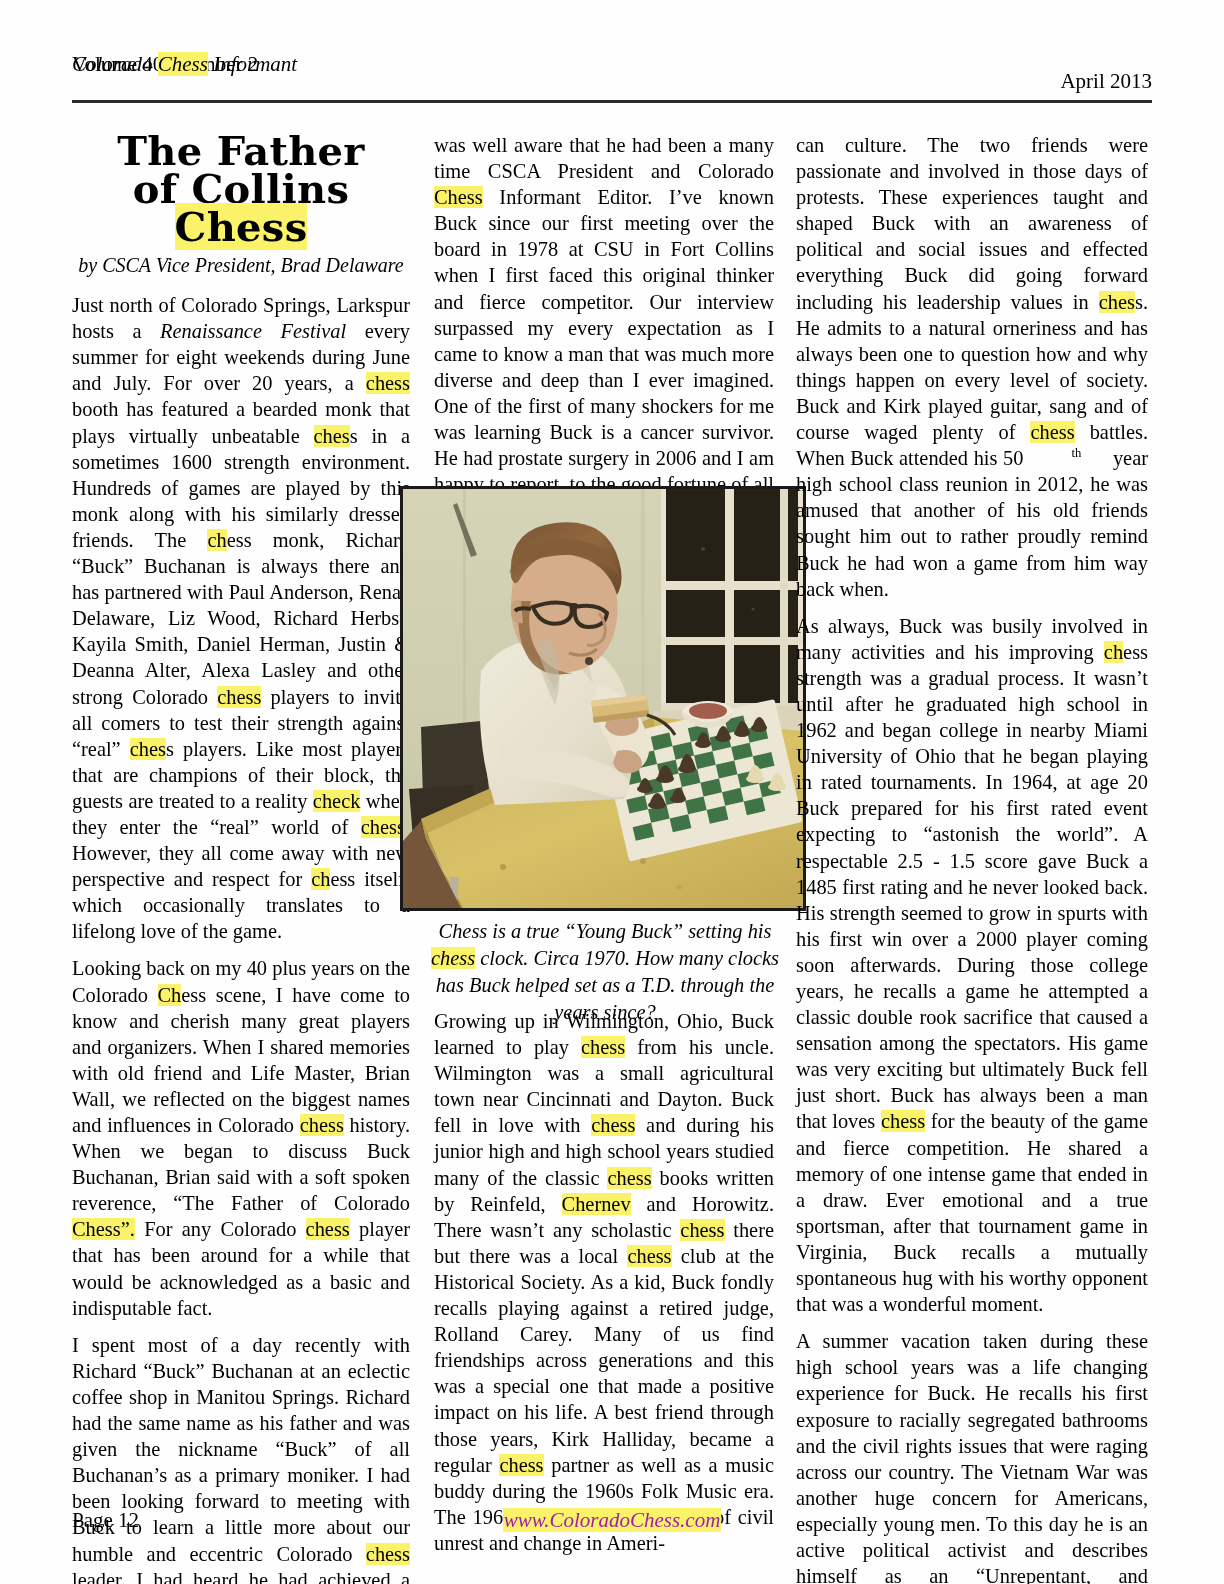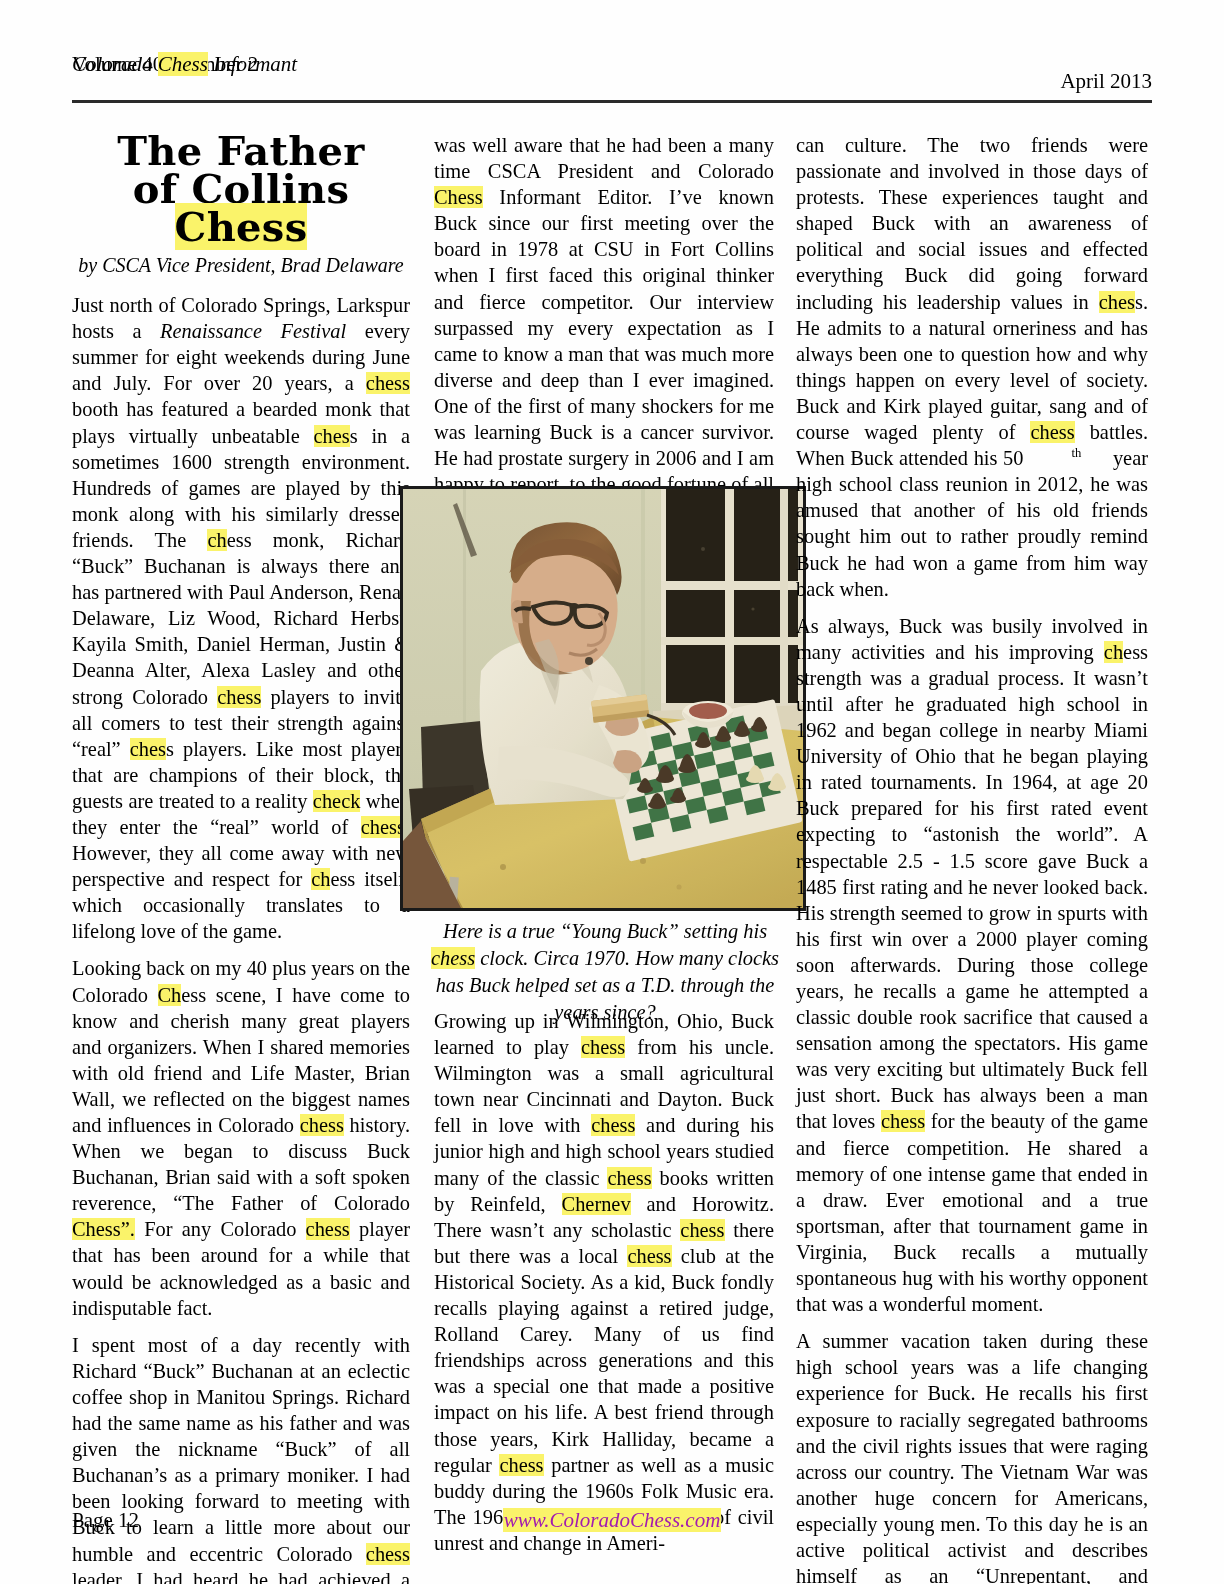--- a/index.html
+++ b/index.html
@@ -364,21 +364,21 @@
 
         <circle cx="100" cy="378" r="3" fill="#a88f44" opacity="0.8"></circle>
         <circle cx="240" cy="372" r="3" fill="#ac9247" opacity="0.75"></circle>
         <circle cx="276" cy="398" r="2.5" fill="#b09648" opacity="0.6"></circle>
 
         <rect x="0" y="0" width="400" height="419" fill="#d8c68a" opacity="0.10"></rect>
       </svg>
     </div>
   </div>
 
-  <div class="caption"><span>Here is a true “Young Buck” setting his </span><span class="hl">chess</span><span> clock. Circa 1970. How many clocks has Buck helped set as a T.D. through the years since?</span></div>
+  <div class="caption"><span>Chess is a true “Young Buck” setting his </span><span class="hl">chess</span><span> clock. Circa 1970. How many clocks has Buck helped set as a T.D. through the years since?</span></div>
 
   <div class="col2b">
     <p class="body"><span>Growing up in Wilmington, Ohio, Buck learned to play </span><span class="hl">chess</span><span> from his uncle. Wilmington was a small agricultural town near Cincinnati and Dayton. Buck fell in love with </span><span class="hl">chess</span><span> and during his junior high and high school years studied many of the classic </span><span class="hl">chess</span><span> books written by Reinfeld, </span><span class="hl">Chernev</span><span> and Horowitz. There wasn’t any scholastic </span><span class="hl">chess</span><span> there but there was a local </span><span class="hl">chess</span><span> club at the Historical Society. As a kid, Buck fondly recalls playing against a retired judge, Rolland Carey. Many of us find friendships across generations and this was a special one that made a positive impact on his life. A best friend through those years, Kirk Halliday, became a regular </span><span class="hl">chess</span><span> partner as well as a music buddy during the 1960s Folk Music era. The 1960s were a turbulent time of civil unrest and change in Ameri-</span></p>
   </div>
 
   <div class="col col3">
     <p class="body"><span>can culture. The two friends were passionate and involved in those days of protests. These experiences taught and shaped Buck with an awareness of political and social issues and effected everything Buck did going forward including his leadership values in </span><span class="hl">ches</span><span>s. He admits to a natural orneriness and has always been one to question how and why things happen on every level of society. Buck and Kirk played guitar, sang and of course waged plenty of </span><span class="hl">chess</span><span> battles. When Buck attended his 50</span><sup>th</sup><span class="runaround"> year high school class reunion in 2012, he was amused that another of his old friends sought him out to rather proudly remind Buck he had won a game from him way back when.</span></p>
 
     <p class="body"><span>As always, Buck was busily involved in many activities and his improving </span><span class="hl">ch</span><span>ess strength was a gradual process. It wasn’t until after he graduated high school in 1962 and began college in nearby Miami University of Ohio that he began playing in rated tournaments. In 1964, at age 20 Buck prepared for his first rated event expecting to “astonish the world”. A respectable 2.5 - 1.5 score gave Buck a 1485 first rating and he never looked back. His strength seemed to grow in spurts with his first win over a 2000 player coming soon afterwards. During those college years, he recalls a game he attempted a classic double rook sacrifice that caused a sensation among the spectators. His game was very exciting but ultimately Buck fell just short. Buck has always been a man that loves </span><span class="hl">chess</span><span> for the beauty of the game and fierce competition. He shared a memory of one intense game that ended in a draw. Ever emotional and a true sportsman, after that tournament game in Virginia, Buck recalls a mutually spontaneous hug with his worthy opponent that was a wonderful moment.</span></p>
 

